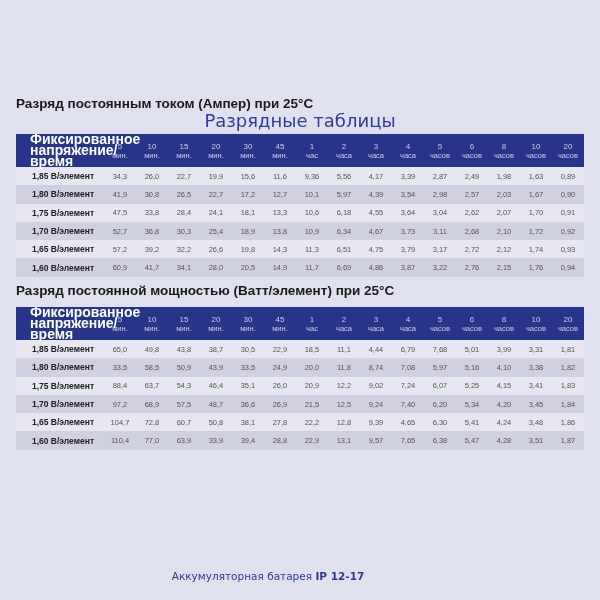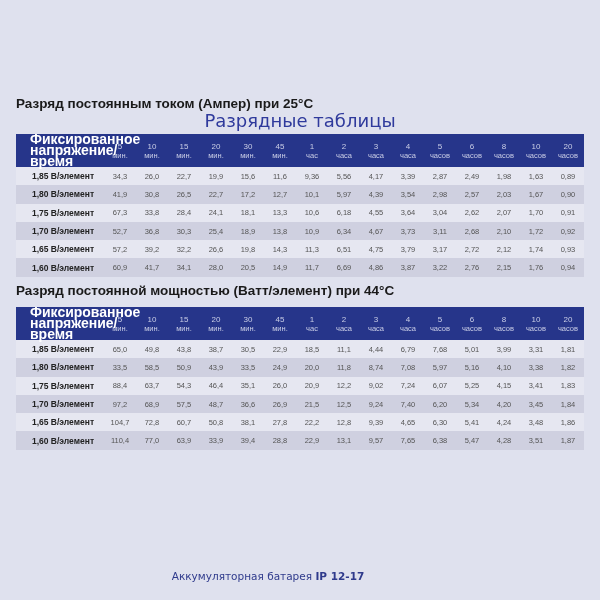--- a/index.html
+++ b/index.html
@@ -110,21 +110,21 @@
         <td>4,39</td>
         <td>3,54</td>
         <td>2,98</td>
         <td>2,57</td>
         <td>2,03</td>
         <td>1,67</td>
         <td>0,90</td>
       </tr>
       <tr class="odd">
         <td class="first">1,75 В/элемент</td>
-        <td>67,3</td>
+        <td>47,5</td>
         <td>33,8</td>
         <td>28,4</td>
         <td>24,1</td>
         <td>18,1</td>
         <td>13,3</td>
         <td>10,6</td>
         <td>6,18</td>
         <td>4,55</td>
         <td>3,64</td>
         <td>3,04</td>
@@ -183,21 +183,21 @@
         <td>3,87</td>
         <td>3,22</td>
         <td>2,76</td>
         <td>2,15</td>
         <td>1,76</td>
         <td>0,94</td>
       </tr>
     </tbody>
 </table>
 
-<div class="section-title" style="top:283px">Разряд постоянной мощностью (Ватт/элемент) при 44°C</div>
+<div class="section-title" style="top:283px">Разряд постоянной мощностью (Ватт/элемент) при 25°C</div>
 <table class="tbl" style="top:307px">
   <thead>
       <tr>
         <th class="first" style="width: 88px;">Фиксированное напряжение/время</th>
         <th><span class="num">5</span><span>мин.</span></th>
         <th><span class="num">10</span><span>мин.</span></th>
         <th><span class="num">15</span><span>мин.</span></th>
         <th><span class="num">20</span><span>мин.</span></th>
         <th><span class="num">30</span><span>мин.</span></th>
         <th><span class="num">45</span><span>мин.</span></th>

